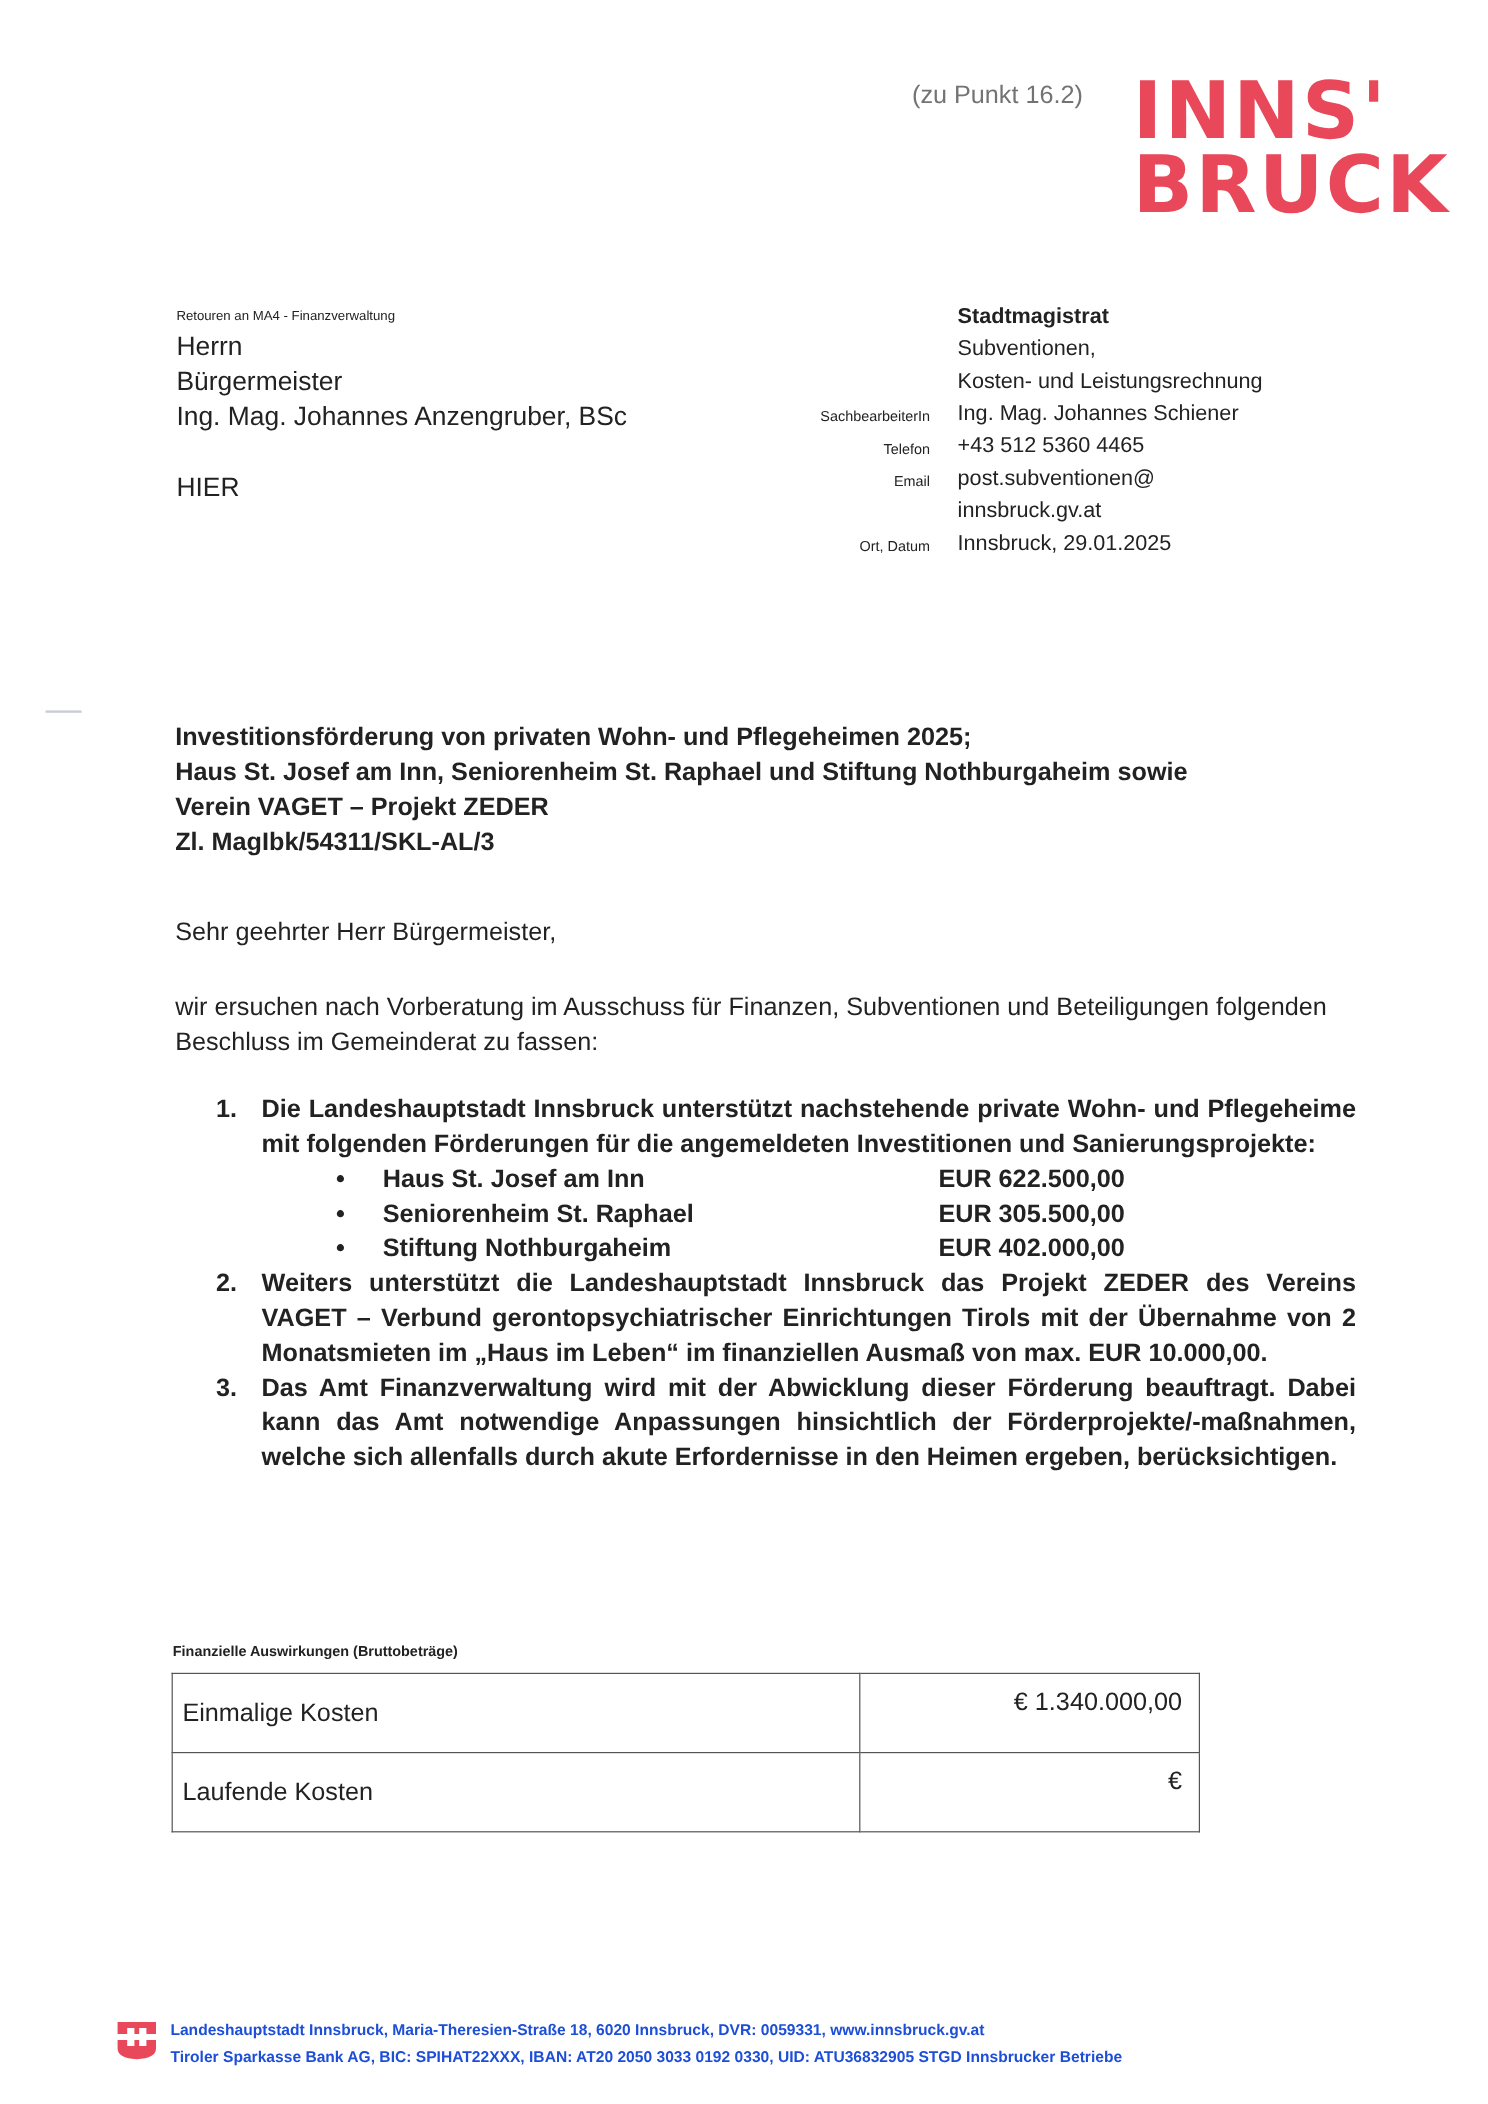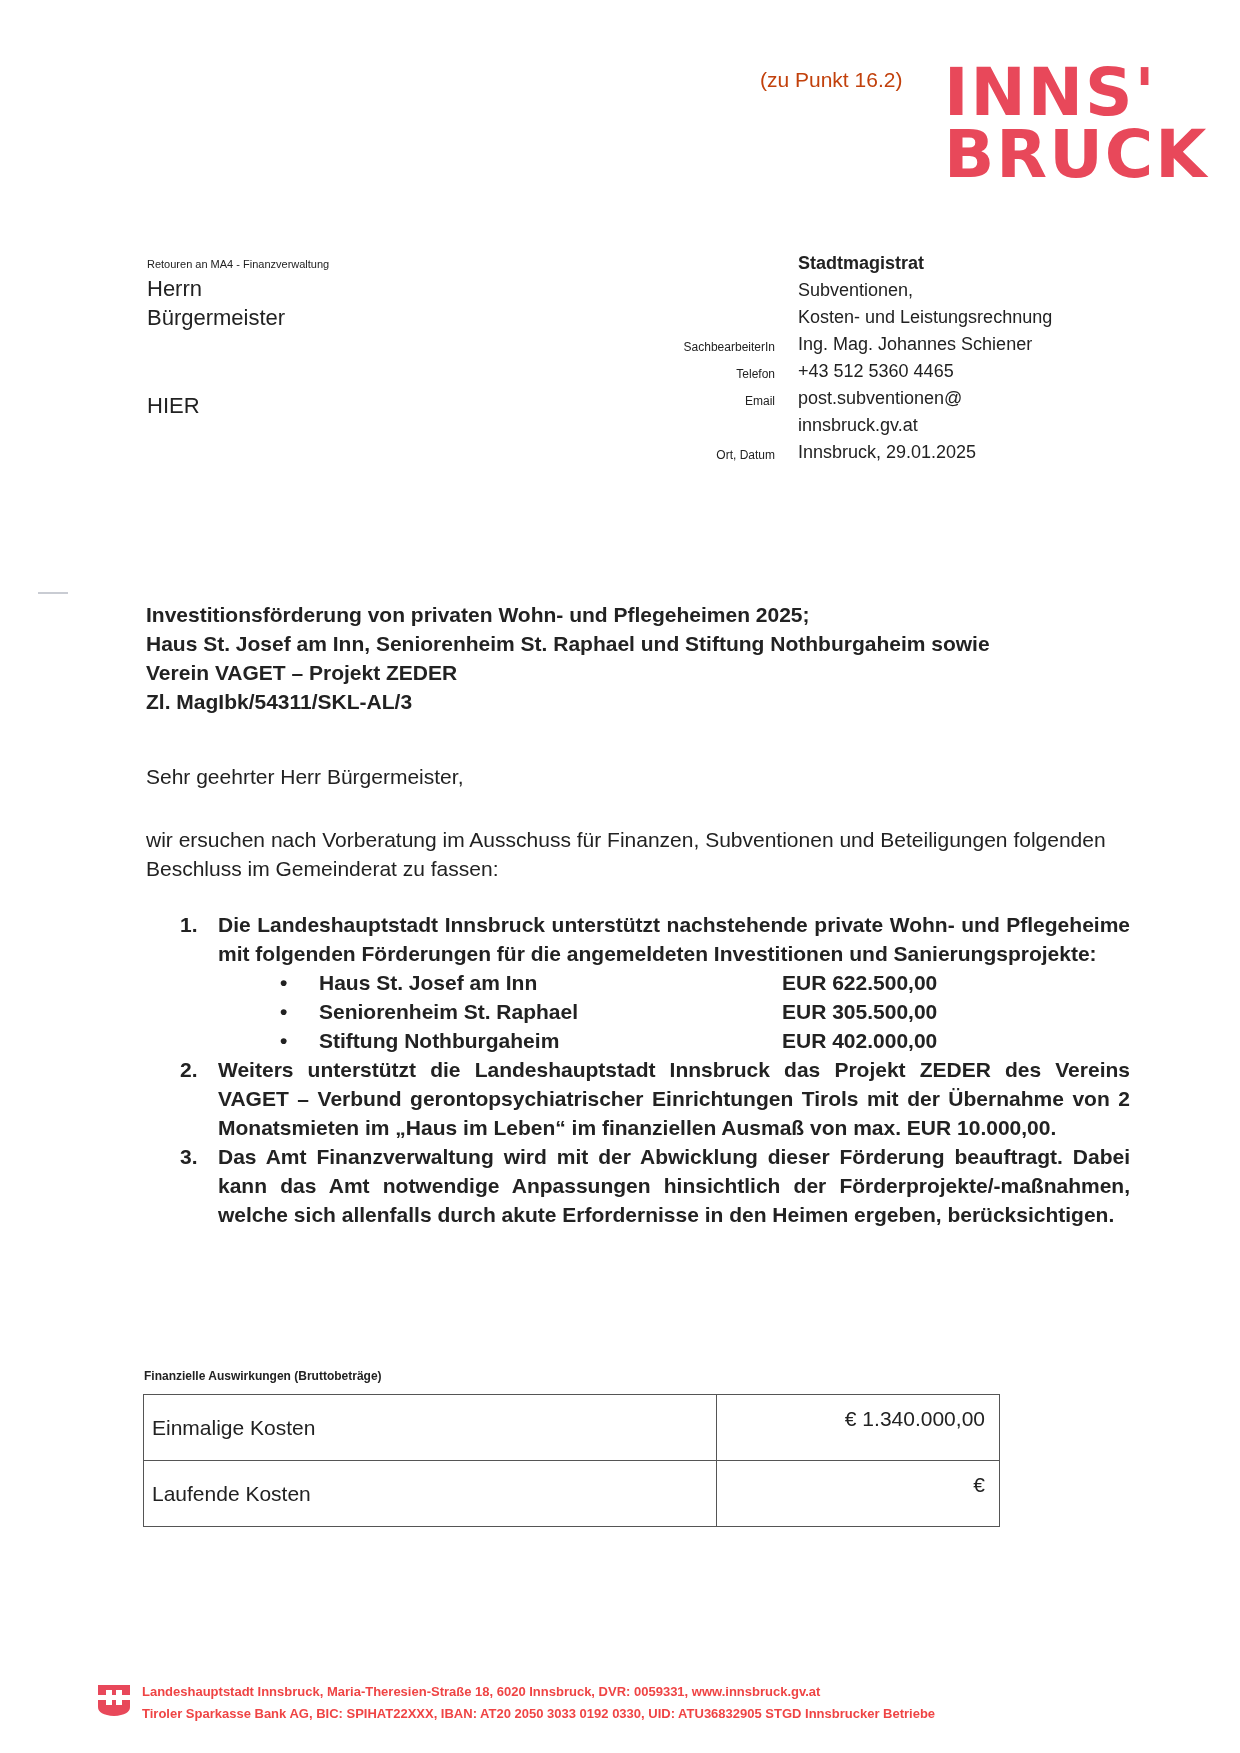--- a/index.html
+++ b/index.html
@@ -1,19 +1,19 @@
 <!DOCTYPE html>
 <html><head>
 <meta charset="utf-8">
 <style>
   html, body { margin: 0; padding: 0; background: #ffffff; }
   body { width: 1240px; height: 1753px; position: relative; overflow: hidden;
          font-family: "Liberation Sans", sans-serif; color: #222222; }
   .abs { position: absolute; }
-  .ref-note { left: 760px; top: 68px; font-size: 21px; color: #c2410c; }
+  .ref-note { left: 760px; top: 68px; font-size: 21px; color: #737373; }
   .logo { left: 944px; top: 62px; color: #e8485a; font-family: "DejaVu Sans", sans-serif;
           font-weight: bold; font-size: 66px; line-height: 62px; letter-spacing: 2px; }
   .logo div { white-space: nowrap; }
   .return-line { left: 147px; top: 258px; font-size: 11px; color: #222; }
   .recipient { left: 147px; top: 274px; font-size: 22px; line-height: 29px; }
   .hier { left: 147px; top: 393px; font-size: 22px; }
   .sender-labels { left: 640px; top: 252px; width: 135px; text-align: right; font-size: 12px; color: #222; }
   .sender-values { left: 798px; top: 250px; font-size: 18px; line-height: 27px; }
   .sender-values .bold { font-weight: bold; }
   .lbl { position: absolute; right: 0; white-space: nowrap; }
@@ -26,36 +26,37 @@
   .item .num { position: absolute; left: 0; top: 0; }
   .sub-list { list-style: none; margin: 0; padding: 0; }
   .sub-list li { position: relative; padding-left: 101px; height: 29px; }
   .sub-list .bullet { position: absolute; left: 62px; }
   .sub-list .amt { position: absolute; left: 564px; }
   .fin-title { left: 144px; top: 1369px; font-size: 12px; font-weight: bold; }
   .fin-table { left: 143px; top: 1394px; width: 857px; border-collapse: collapse; font-size: 21px; border-radius: 30px; }
   .fin-table td { border: 1.5px solid #555; height: 53px; padding: 0 8px; vertical-align: middle; }
   .fin-table td.val { text-align: right; width: 260px; vertical-align: top; padding-top: 12px; padding-right: 14px; }
   .footer-logo { left: 96px; top: 1683px; }
-  .footer-text { left: 142px; top: 1681px; font-size: 13px; font-weight: bold; line-height: 22px; color: #ef4444; }
+  .footer-text { left: 142px; top: 1681px; font-size: 13px; font-weight: bold; line-height: 22px; color: #1d4ed8; }
   .footer-text .light { font-weight: normal; }
 </style>
 </head>
 <body>
 
 <div class="abs ref-note">(zu Punkt 16.2)</div>
 <div class="abs logo">
   <div>INNS'</div>
   <div>BRUCK</div>
 </div>
 
 <div class="abs return-line">Retouren an MA4 - Finanzverwaltung</div>
 <div class="abs recipient">
   <div>Herrn</div>
   <div>Bürgermeister</div>
+  <div>Ing. Mag. Johannes Anzengruber, BSc</div>
 </div>
 <div class="abs hier">HIER</div>
 
 <div class="abs sender-values">
   <div class="bold">Stadtmagistrat</div>
   <div>Subventionen,</div>
   <div>Kosten- und Leistungsrechnung</div>
   <div>Ing. Mag. Johannes Schiener</div>
   <div>+43 512 5360 4465</div>
   <div>post.subventionen@</div>

